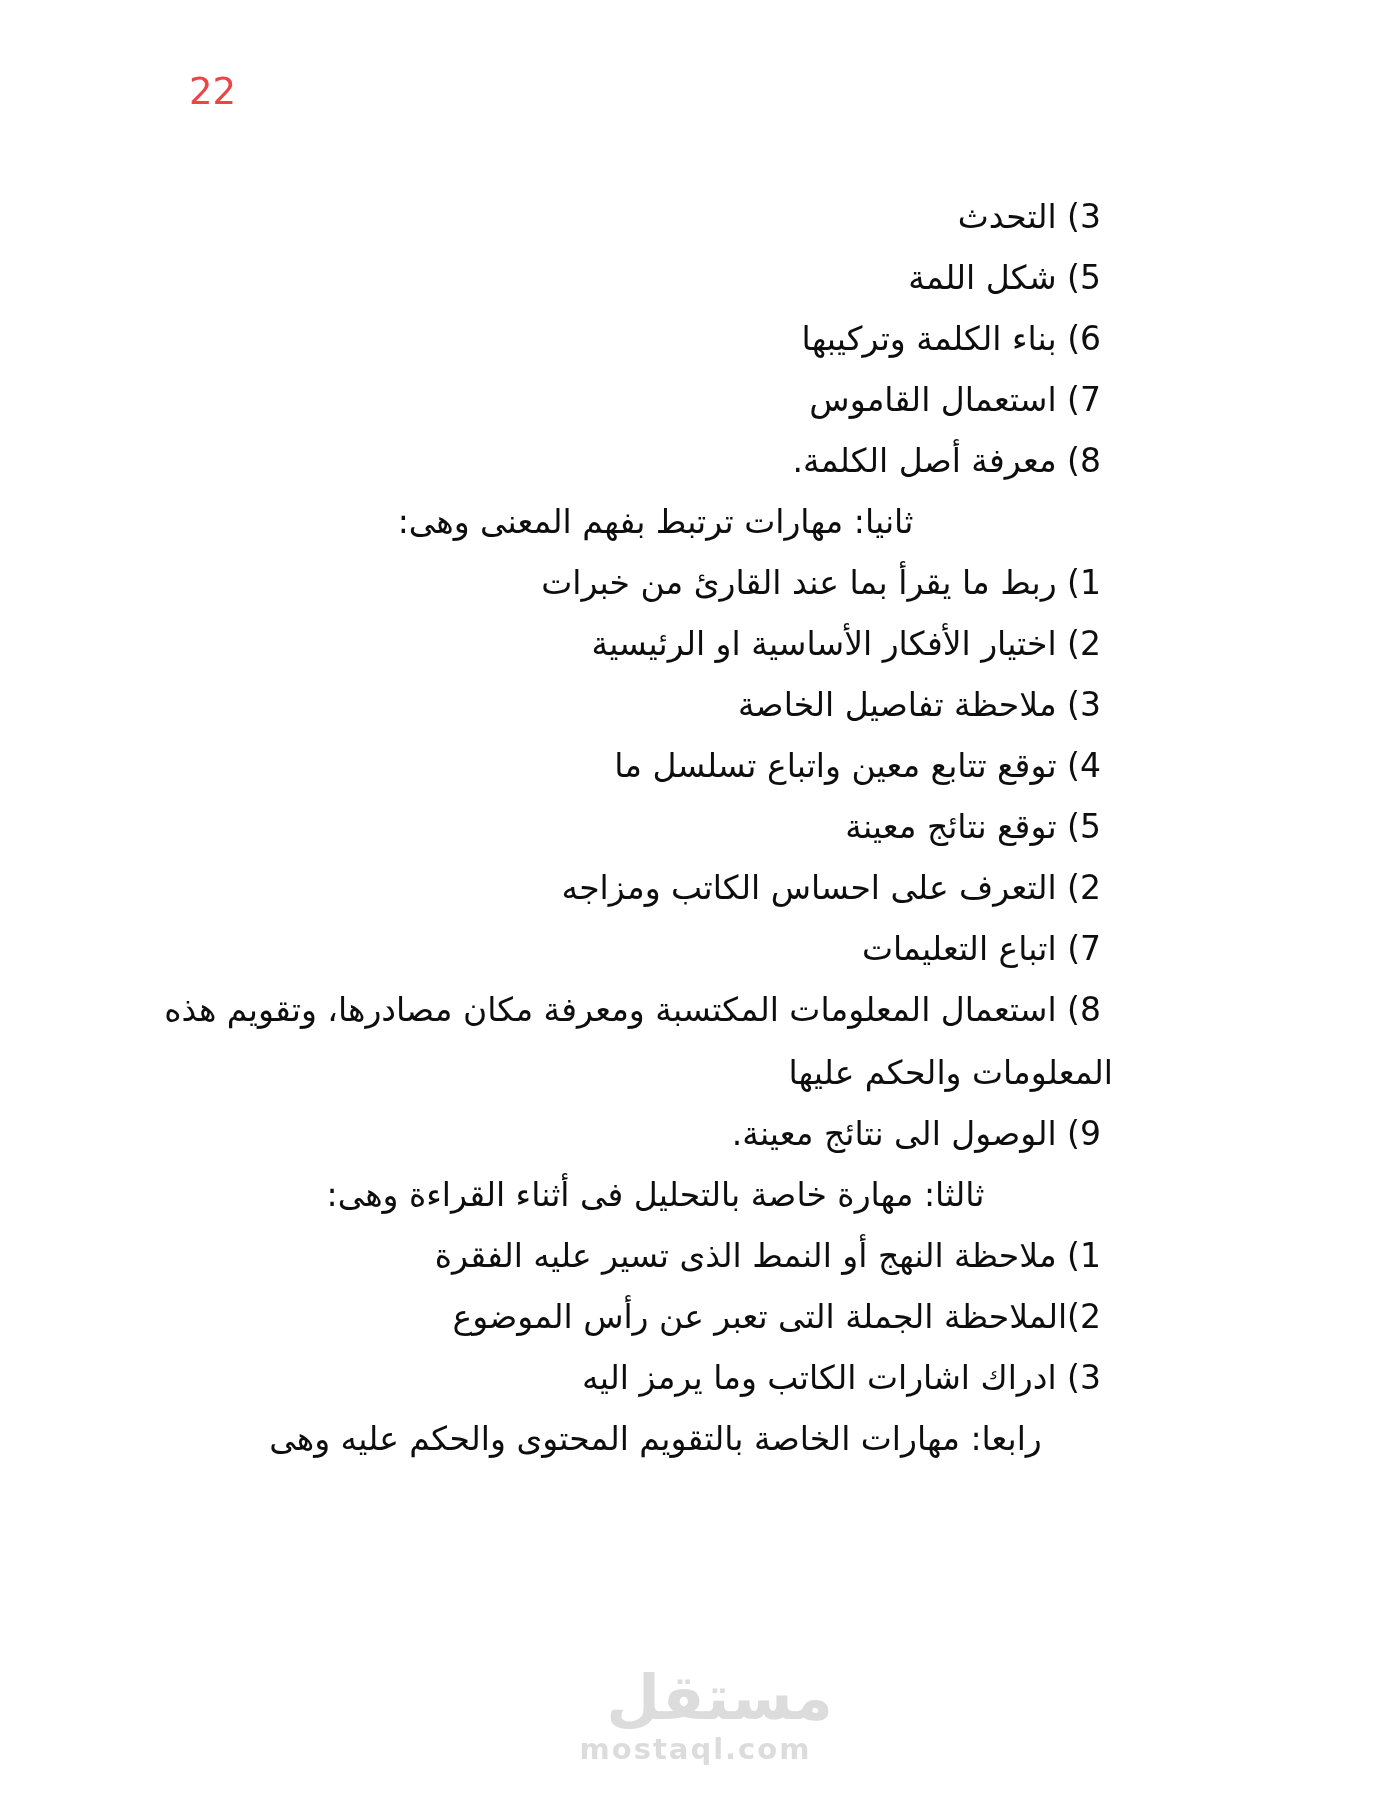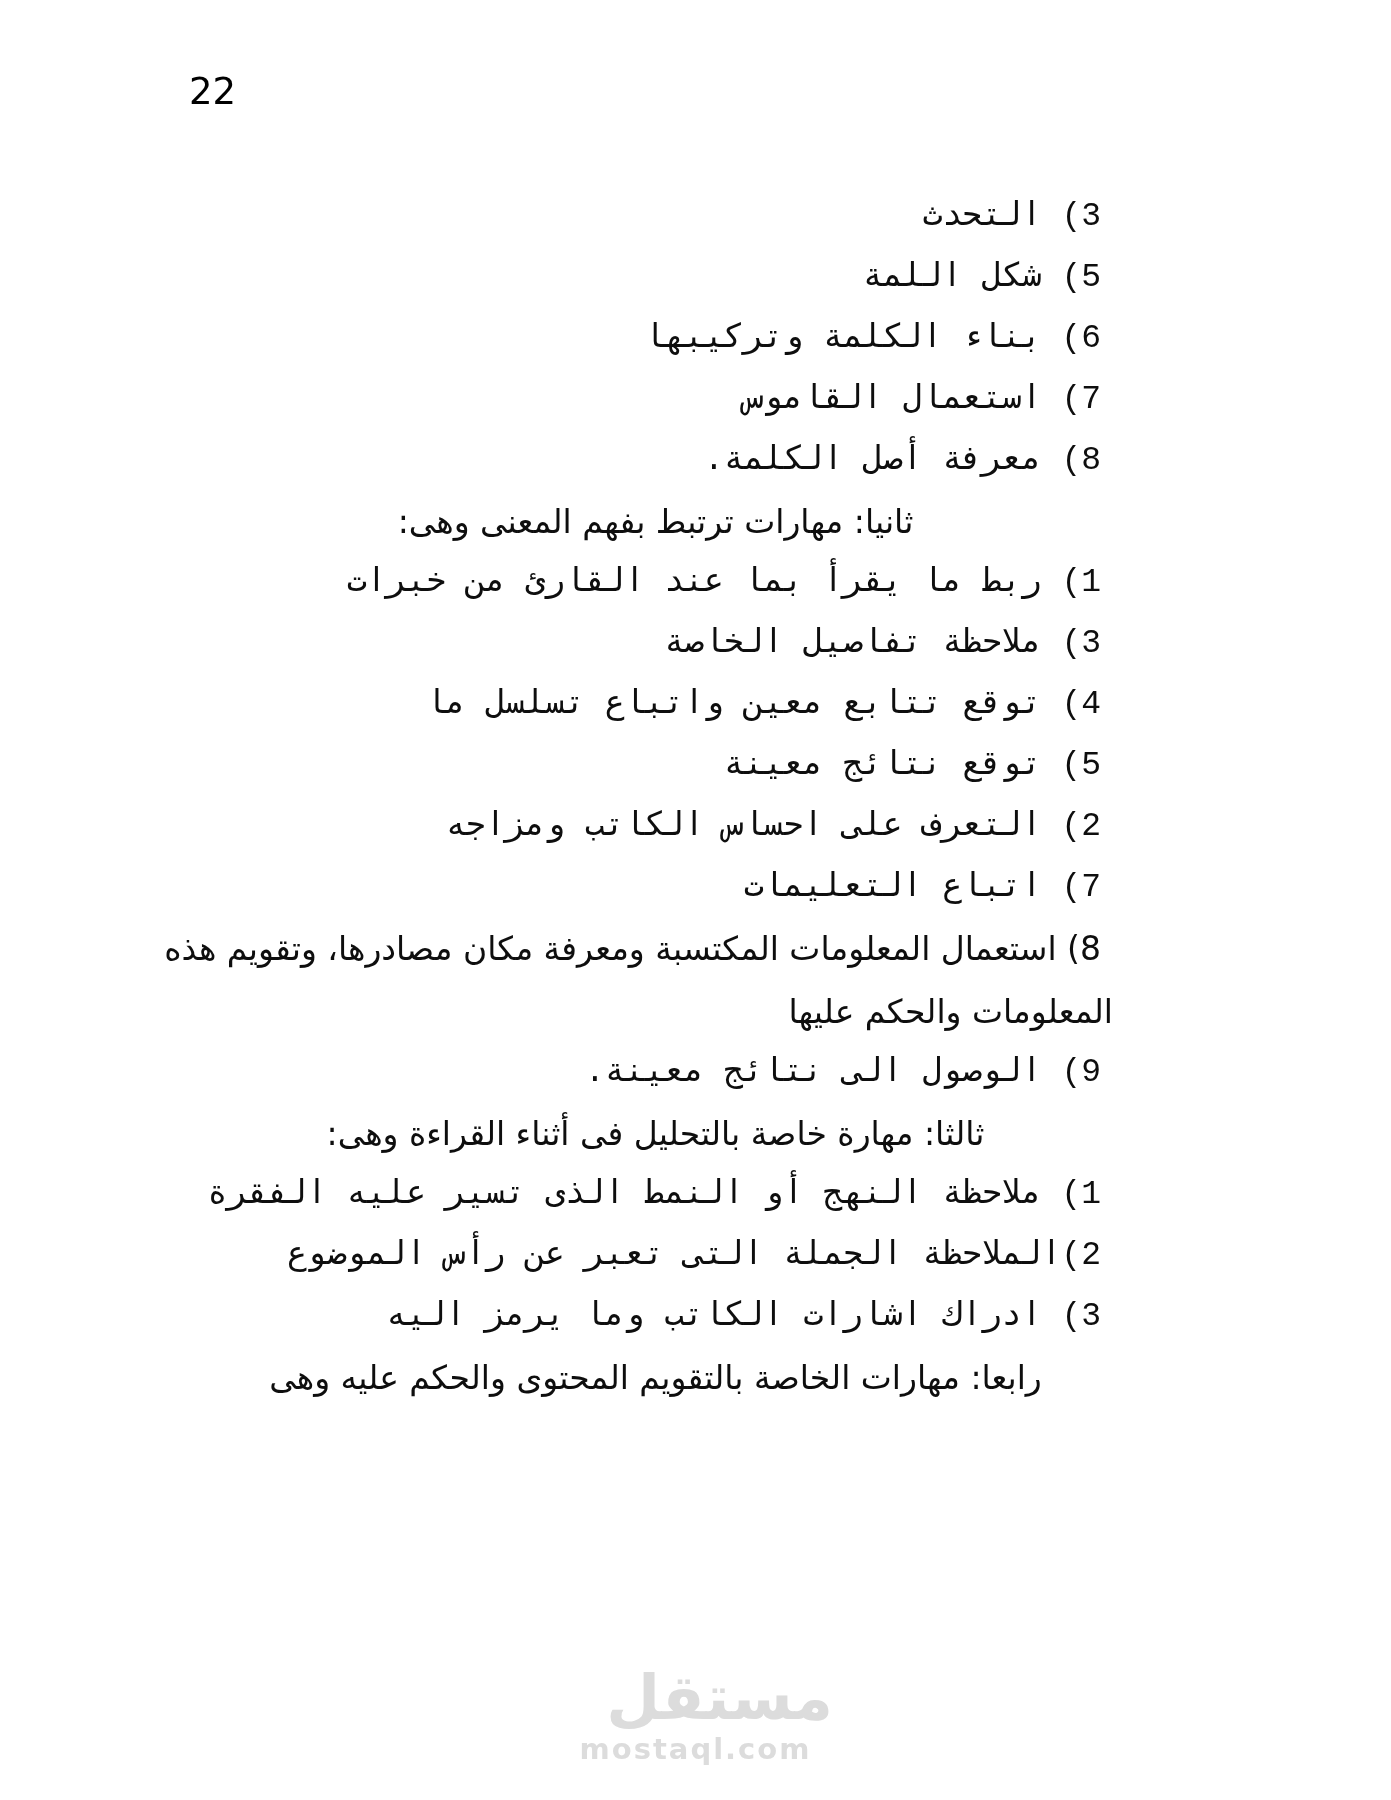--- a/index.html
+++ b/index.html
@@ -13,38 +13,38 @@
     background: #ffffff;
     overflow: hidden;
     font-family: "DejaVu Sans", sans-serif;
   }
   .page-number {
     position: absolute;
     top: 72px;
     left: 189px;
     font-size: 37px;
     line-height: 40px;
-    color: #000000;
+    color: #ef4444;
   }
   .content {
     position: absolute;
     top: 193px;
     right: 248px;
     width: 975px;
     direction: rtl;
     text-align: right;
     font-size: 33px;
     color: #0e0e0e;
   }
   .line {
     line-height: 47px;
     margin: 0 0 14px 0;
     white-space: nowrap;
   }
-  .line.item { padding-right: 42px; font-family: Liberation Mono, monospace; }
+  .line.item { padding-right: 42px; }
   .line.item-wrap-first { padding-right: 42px; margin-bottom: 16px; }
   .line.continuation { padding-right: 30px; }
   .line.header { padding-right: 0; text-align: center; }
   .watermark {
     position: absolute;
     top: 1662px;
     left: 0;
     width: 100%;
     text-align: center;
     color: #dcdcdc;
@@ -70,20 +70,21 @@
 <div class="page-number">22</div>
 
 <div class="content" style="color: rgb(14, 14, 14);">
     <div class="line item">3) التحدث</div>
     <div class="line item">5) شكل اللمة</div>
     <div class="line item">6) بناء الكلمة وتركيبها</div>
     <div class="line item">7) استعمال القاموس</div>
     <div class="line item">8) معرفة أصل الكلمة.</div>
     <div class="line header">ثانيا: مهارات ترتبط بفهم المعنى وهى:</div>
     <div class="line item">1) ربط ما يقرأ بما عند القارئ من خبرات</div>
+    <div class="line item">2) اختيار الأفكار الأساسية او الرئيسية</div>
     <div class="line item">3) ملاحظة تفاصيل الخاصة</div>
     <div class="line item">4) توقع تتابع معين واتباع تسلسل ما</div>
     <div class="line item">5) توقع نتائج معينة</div>
     <div class="line item">2) التعرف على احساس الكاتب ومزاجه</div>
     <div class="line item">7) اتباع التعليمات</div>
     <div class="line item-wrap-first">8) استعمال المعلومات المكتسبة ومعرفة مكان مصادرها، وتقويم هذه</div>
     <div class="line continuation">المعلومات والحكم عليها</div>
     <div class="line item">9) الوصول الى نتائج معينة.</div>
     <div class="line header">ثالثا: مهارة خاصة بالتحليل فى أثناء القراءة وهى:</div>
     <div class="line item">1) ملاحظة النهج أو النمط الذى تسير عليه الفقرة</div>

